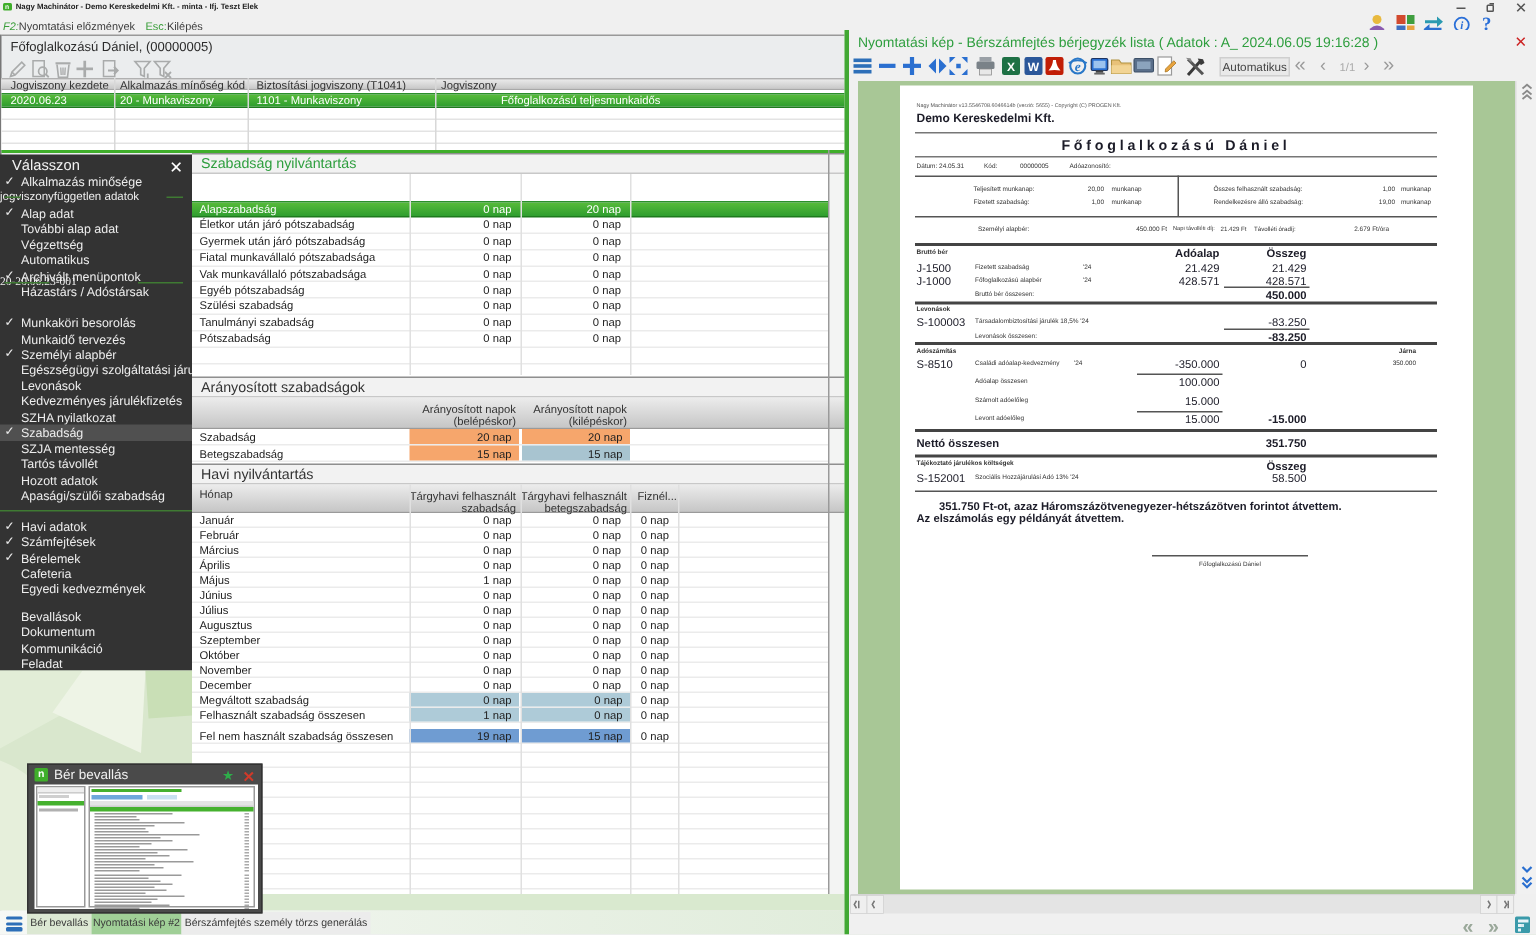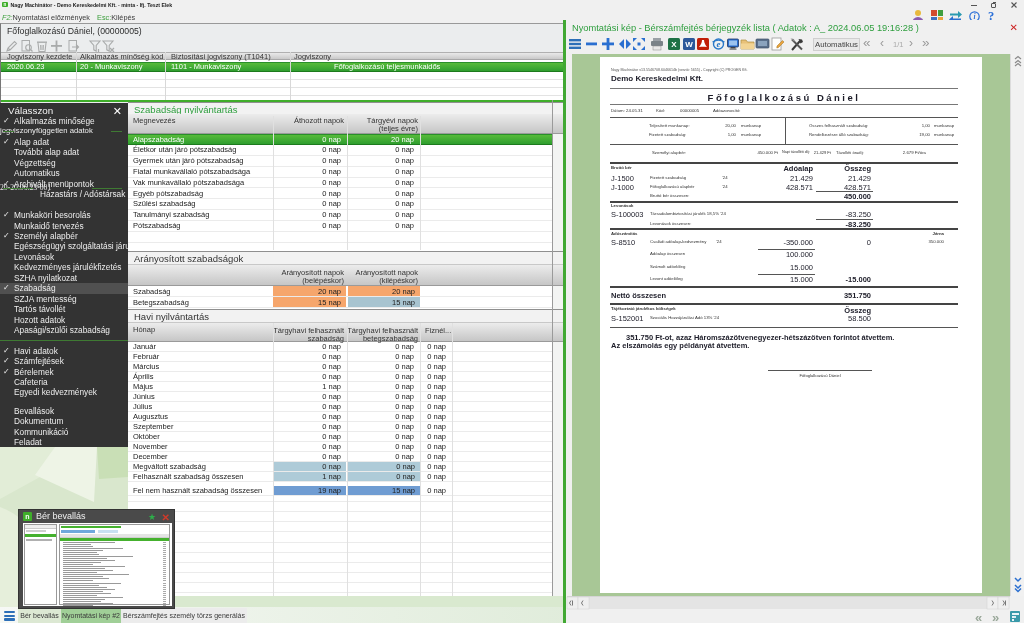--- a/index.html
+++ b/index.html
@@ -203,26 +203,20 @@
     <div class="tcol" style="left:164px; top:0px; height:48px;"></div>
     <div class="tcol" style="left:289px; top:0px; height:48px;"></div>
   </div>
   <div class="abs" id="tt-greenline"></div>
 </div>
 
 <div class="abs" id="midpanel">
 <div style="position:absolute;left:0;top:0;width:438px;height:2px;background:#3fae2a;"></div>
 <div style="position:absolute;left:424.5px;top:2px;width:13.5px;height:494px;background:#f3f4f3;"></div>
 <div class="secthdr" style="position:absolute;top:2px;"><span style="color:#2e9e3e;">Szabadság nyilvántartás</span></div>
-<div class="gridhead" style="position:absolute;top:14px;height:20px;">
-      <div style="position:absolute;left:5px;top:2px;">Megnevezés</div>
-      <div class="gh" style="right:222px;top:2px;width:80px;">Áthozott napok</div>
-      <div class="gh" style="right:148px;top:2px;width:80px;">Tárgyévi napok</div>
-      <div class="gh" style="right:148px;top:10px;width:80px;">(teljes évre)</div>
-    </div>
 <div class="mrow" style="position:absolute;top:34.0px;height:10.9px;line-height:10.9px;background:linear-gradient(#57bb3a,#2f9e2f);color:#fff;border-top:1px solid #2a8f2a;border-bottom:1px solid #1d7a1d;">
       <span class="c0">Alapszabadság</span>
       <span class="cell" style="right:211px;">0 nap</span>
       <span class="cell" style="right:138px;">20 nap</span>
     </div>
 <div class="mrow" style="position:absolute;top:44.9px;height:10.9px;line-height:10.9px;border-bottom:1px solid #ebebeb;">
       <span class="c0">Életkor után járó pótszabadság</span>
       <span class="cell" style="right:211px;">0 nap</span>
       <span class="cell" style="right:138px;">0 nap</span>
     </div>
@@ -418,21 +412,21 @@
 <div class="mi" style="top:54.8px;">
       <span class="lbl">Végzettség</span>
     </div>
 <div class="mi" style="top:65.2px;">
       <span class="lbl">Automatikus</span>
     </div>
 <div class="mi" style="top:75.7px;">
       <span class="chk">✓</span>
       <span class="lbl">Archivált menüpontok</span>
     </div>
-<div class="mi" style="top:86.2px;margin-left:26px;">
+<div class="mi" style="top:86.2px;">
       <span class="lbl">Házastárs / Adóstársak</span>
     </div>
 <div class="msep" style="top:80px;font-family:Liberation Serif, serif;"><span class="ln" style="left:3px;width:30px;"></span>20-20.06.23-001<span class="ln" style="right:3px;width:30px;"></span></div>
 <div class="mi" style="top:107.1px;">
       <span class="chk">✓</span>
       <span class="lbl">Munkaköri besorolás</span>
     </div>
 <div class="mi" style="top:117.5px;">
       <span class="lbl">Munkaidő tervezés</span>
     </div>

